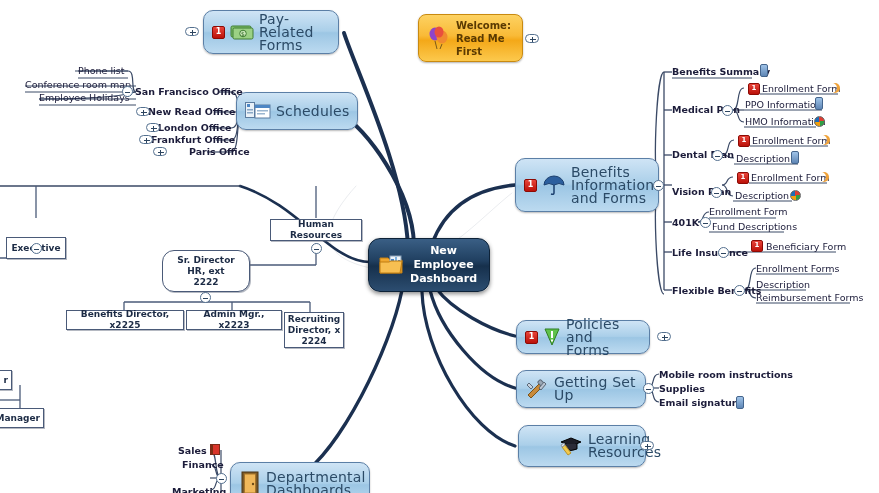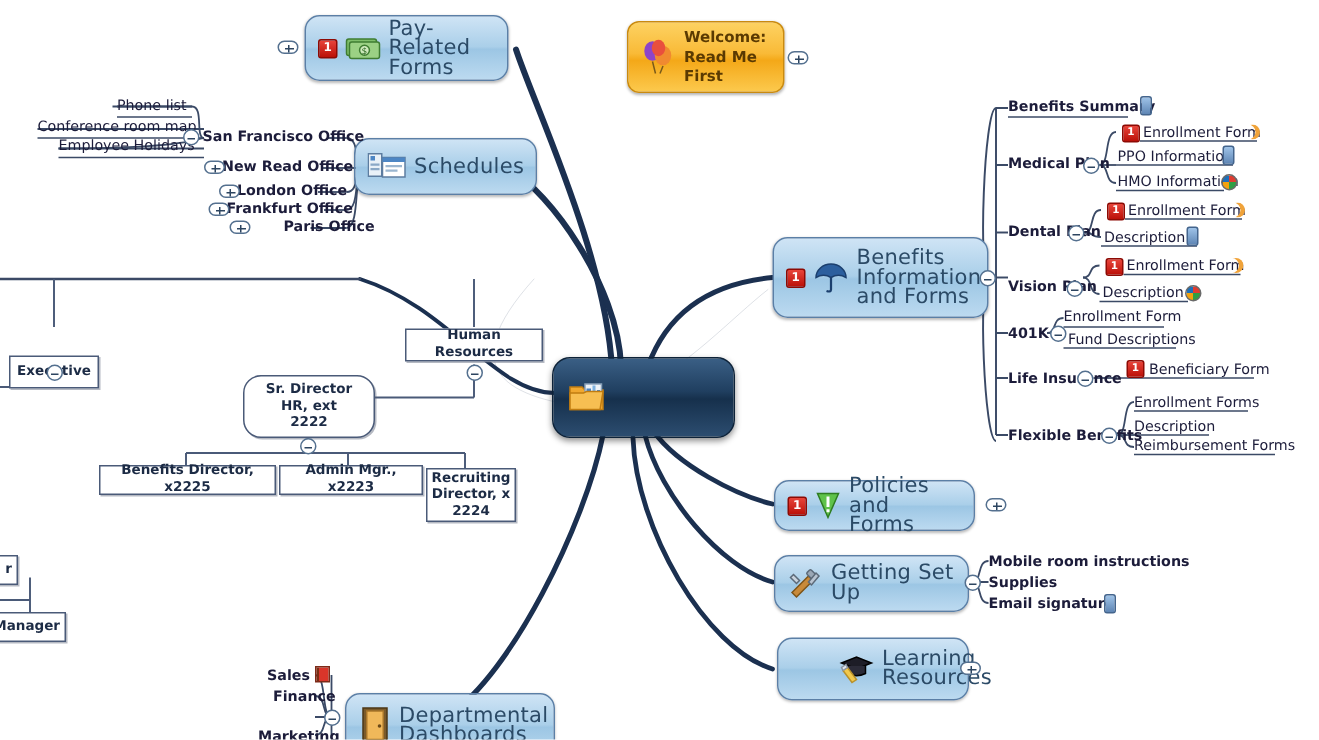--- a/index.html
+++ b/index.html
@@ -210,20 +210,23 @@
 
   <div class="center" style="left:368px;top:238px;width:122px;height:54px;">
     <svg class="ico" width="24" height="20" viewBox="0 0 24 20">
       <path d="M1 3h8l2 2h12v13H1z" fill="#f0a830" stroke="#c07c10"></path>
       <rect x="11" y="1" width="11" height="9" fill="#eef3f8" stroke="#8aa2ba"></rect>
       <rect x="12" y="4" width="3" height="5" fill="#4d86c4"></rect>
       <rect x="16" y="2" width="2" height="7" fill="#7fb2df"></rect>
       <rect x="19" y="5" width="2" height="4" fill="#4d86c4"></rect>
       <path d="M1 7h9l2-1h11l-2 12H1z" fill="#f7bf52" stroke="#c07c10"></path>
     </svg>
+    <div class="ntext" style="white-space: pre-line;">New
+Employee
+Dashboard</div>
   </div>
 
   <div class="welcome" style="left:418px;top:14px;width:105px;height:48px;">
     <svg class="ico" width="22" height="24" viewBox="0 0 22 24">
       <ellipse cx="7" cy="8" rx="5.5" ry="6.5" fill="#8e44c8"></ellipse>
       <ellipse cx="14" cy="11" rx="5.5" ry="6.5" fill="#f08a30"></ellipse>
       <ellipse cx="11" cy="6" rx="4.5" ry="5.5" fill="#e94f3d"></ellipse>
       <path d="M7 15 L9 23 M14 18 L12 23" stroke="#7a5a1a" fill="none" stroke-width="1"></path>
     </svg>
     <div class="ntext" style="white-space: pre-line;">Welcome:

